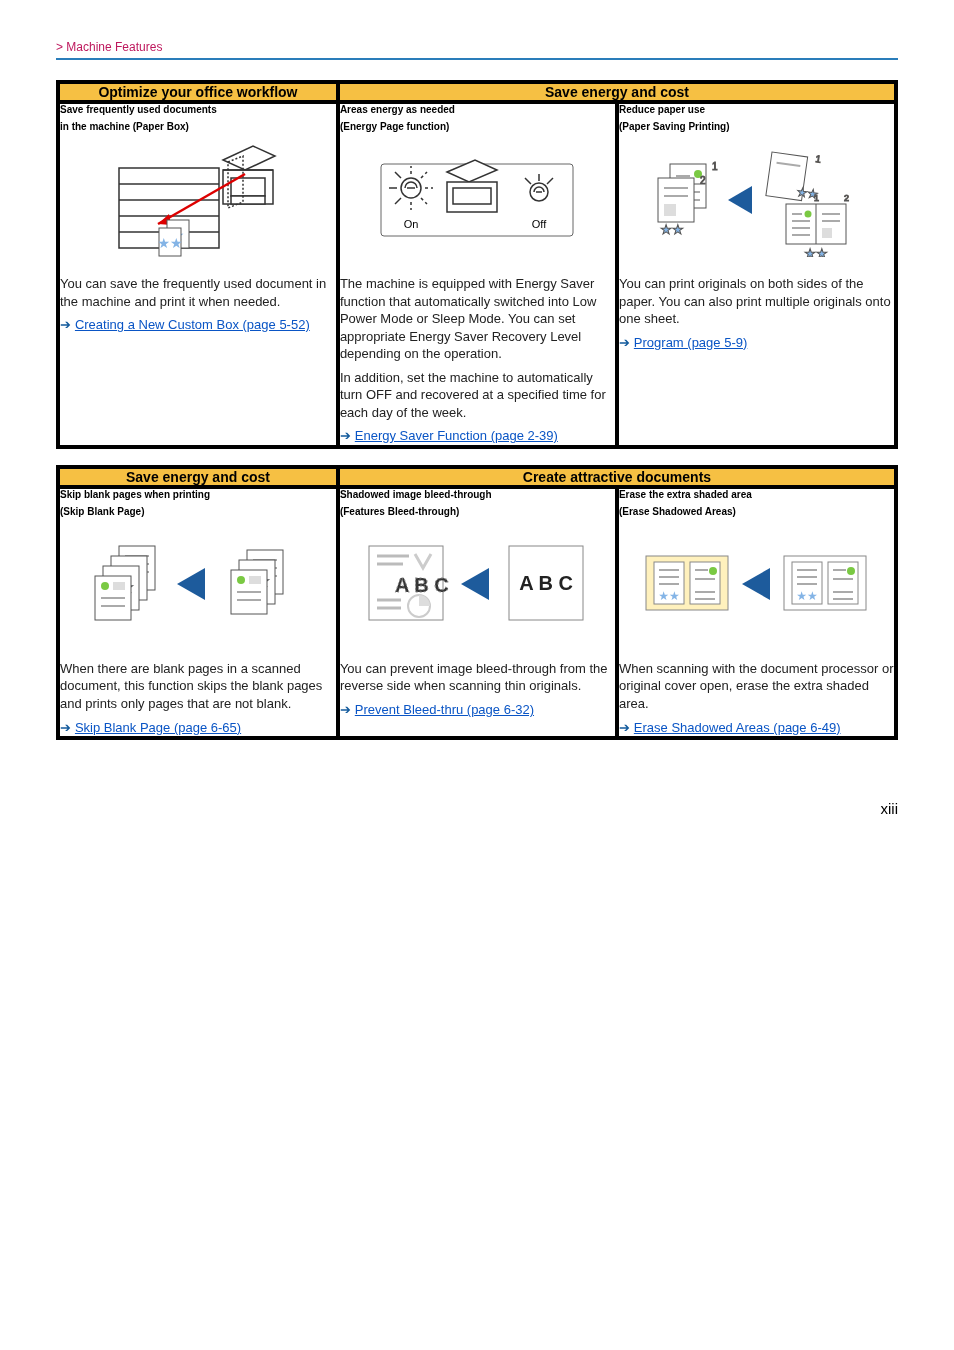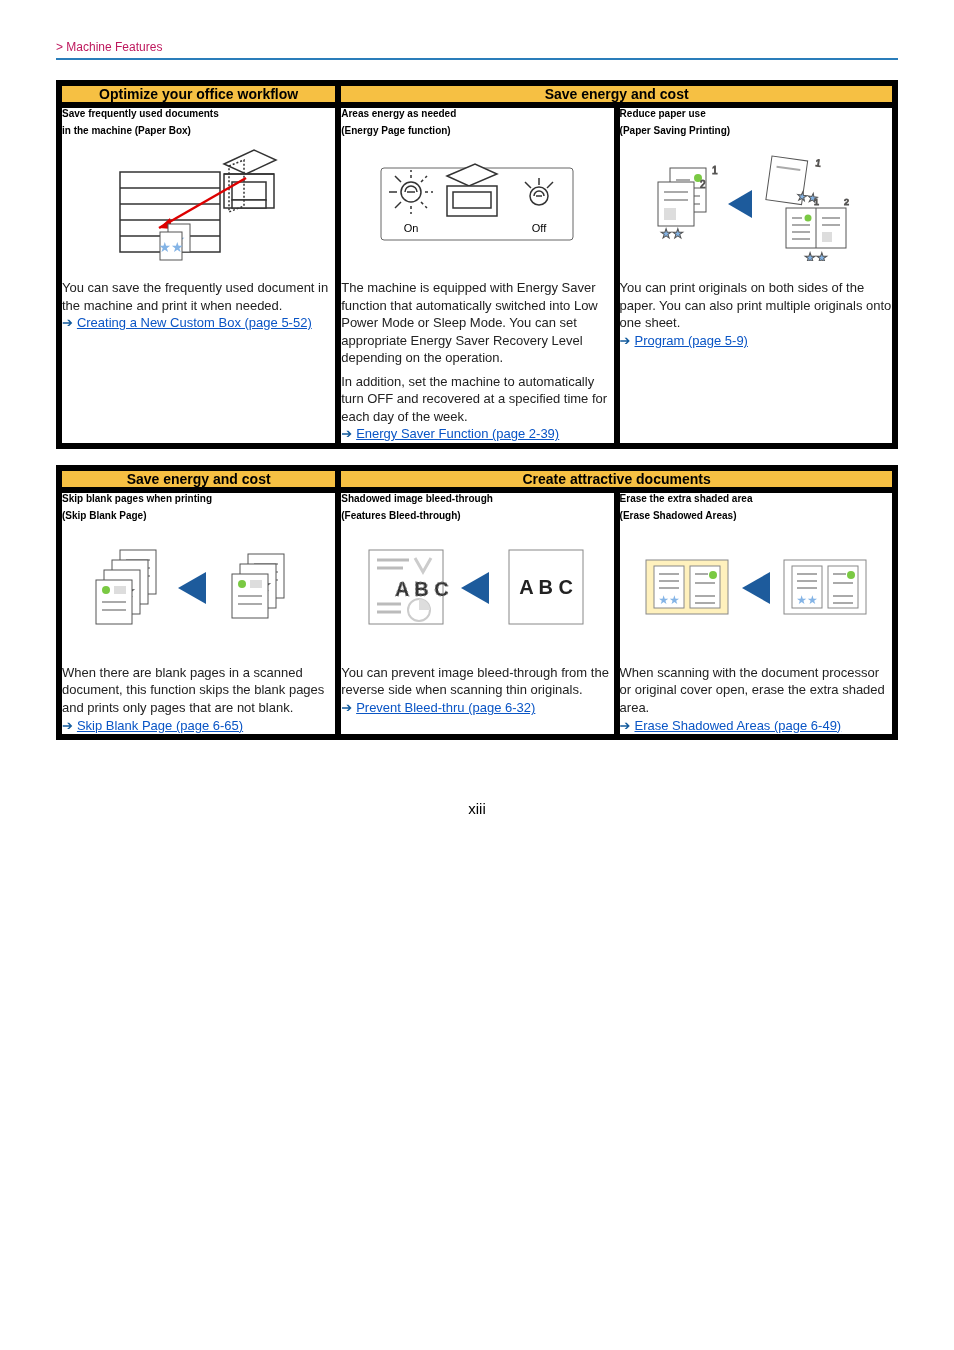--- a/index.html
+++ b/index.html
@@ -1,29 +1,29 @@
 <!DOCTYPE html>
 <html><head>
 <meta charset="utf-8">
 <style>
   * { box-sizing: border-box; }
   body { margin: 0; padding: 40px 56px 60px 56px; font-family: Arial, Helvetica, sans-serif; background: #fff; width:954px;}
   .top-header { font-size: 12px; color: #be185d; margin: 0 0 4px 0; }
   .top-rule { border: none; border-top: 2px solid #2a7dba; margin: 0 0 20px 0; }
   .tbl { width: 100%; border-collapse: collapse; table-layout: fixed; }
-  .tbl th, .tbl td { border: 6px solid #000000; vertical-align: top; padding: 0; }
+  .tbl th, .tbl td { border: 4px solid #000000; vertical-align: top; padding: 0; }
   .hcell { background: #f6c043; font-weight: bold; font-size: 14px; padding: 6px 10px; }
   .tcell { padding: 10px 12px 14px 12px; }
   .subhead { font-size: 10px; font-weight: bold; margin: 0 0 6px 0; }
   .illus { height: 115px; margin: 10px 0 18px 0; display: flex; align-items: center; justify-content: center; }
   .body { font-size: 13px; line-height: 1.35; color: #222; }
   .link { color: #0a55c5; text-decoration: underline; }
-  .link-row { }
+  .link-row { margin-top: 6px; }
   .arrow { color: #125a9c; margin-right: 4px; }
-  .page-num { text-align: center; font-size: 15px; margin-top: 60px; }
+  .page-num { text-align: right; font-size: 15px; margin-top: 60px; }
   .gap { height: 16px; }
   svg text { font-family: Arial, Helvetica, sans-serif; }
 </style>
 </head>
 <body>
 
 <div class="top-header">&gt; Machine Features</div>
 <hr class="top-rule">
 
 <table class="tbl">

